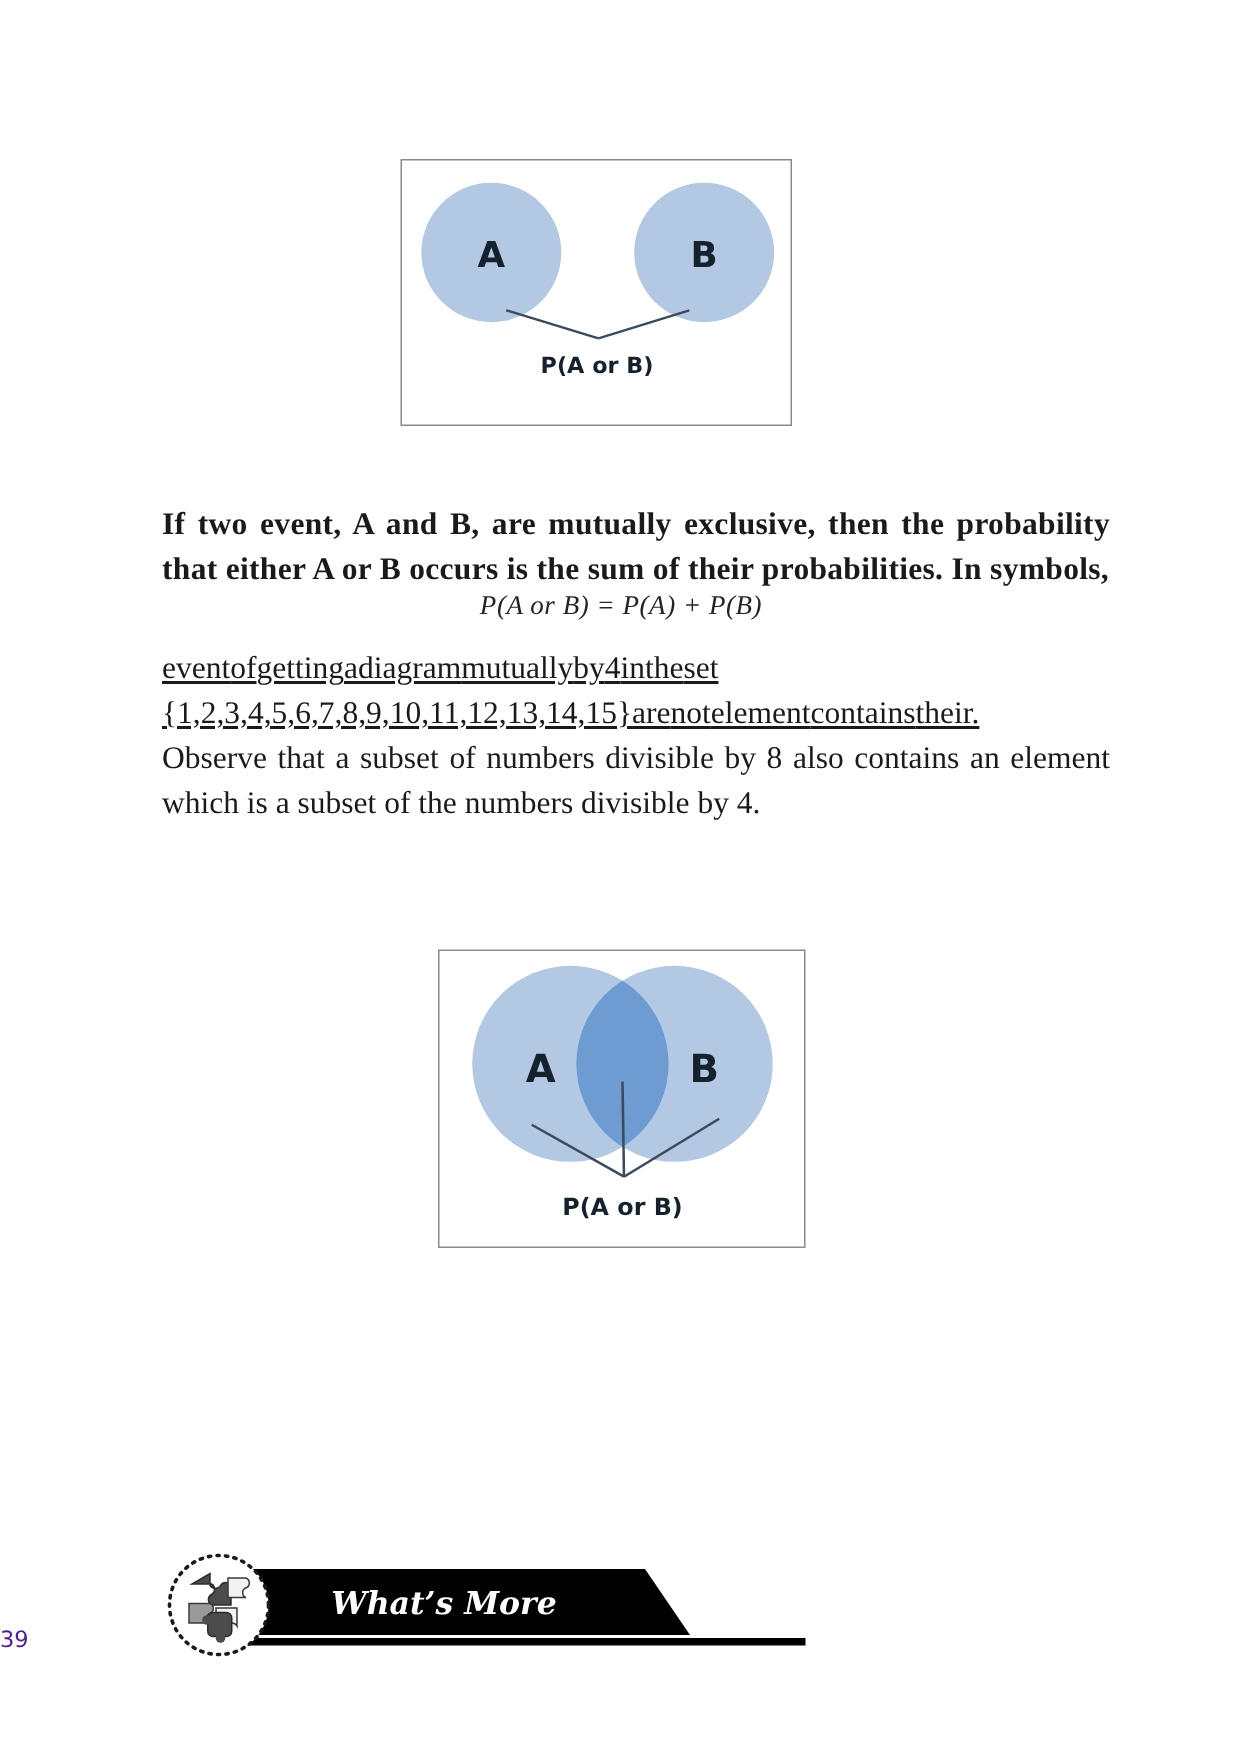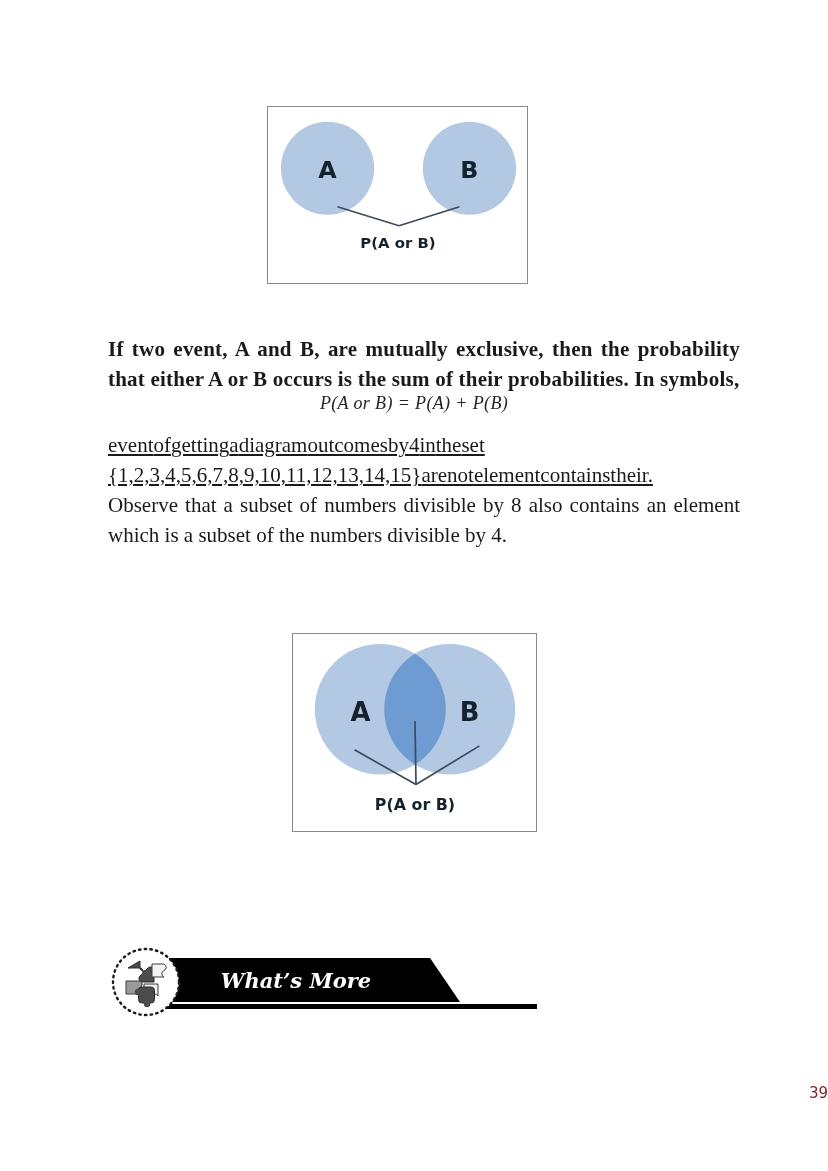--- a/index.html
+++ b/index.html
@@ -93,21 +93,21 @@
     color: #242424;
     letter-spacing: 0.02em;
   }
   #equation-sum { top: 393px; }
   #equation-sum-minus { top: 911px; }
 
   
   #whats-more-banner {
     position: absolute;
     left: 100px;
-    top: 940px;
+    top: 1028px;
     width: 445px;
     height: 80px;
   }
   #whats-more-banner svg {
     display: block;
     width: 100%;
     height: 100%;
   }
   .banner-text {
     font-family: "DejaVu Serif", serif;
@@ -115,24 +115,24 @@
     font-style: italic;
     fill: #ffffff;
   }
 
   
   #page-number {
     position: absolute;
     left: 0;
     top: 1084px;
     width: 828px;
-    text-align: right;
+    text-align: left;
     font-family: "DejaVu Sans", sans-serif;
     font-size: 15px;
-    color: #7f1d1d;
+    color: #4c1d95;
   }
 </style>
 </head>
 <body>
 
 <div class="page">
 
   <div class="figure" id="figure-disjoint">
     <svg viewBox="0 0 261 178" preserveAspectRatio="none">
       <circle cx="60" cy="62" r="47" fill="#b3c9e3"></circle>
@@ -149,21 +149,21 @@
 
   <div class="equation" id="equation-sum">P(A or B)  =  P(A)  +  P(B)</div>
 
   <div class="para" id="para-other-hand">
     <span class="line stretch" id="other-hand-line2">
         <span>event</span>
         <span>of</span>
         <span>getting</span>
         <span>a</span>
         <span>diagram</span>
-        <span>outcomes</span>
+        <span>mutually</span>
         <span>by</span>
         <span>4</span>
         <span>in</span>
         <span>the</span>
         <span>set</span>
       </span>
     <span class="line stretch" id="other-hand-line3">
         <span>{1,2,3,4,5,6,7,8,9,10,11,12,13,14,15}</span>
         <span>are</span>
         <span>not</span>

